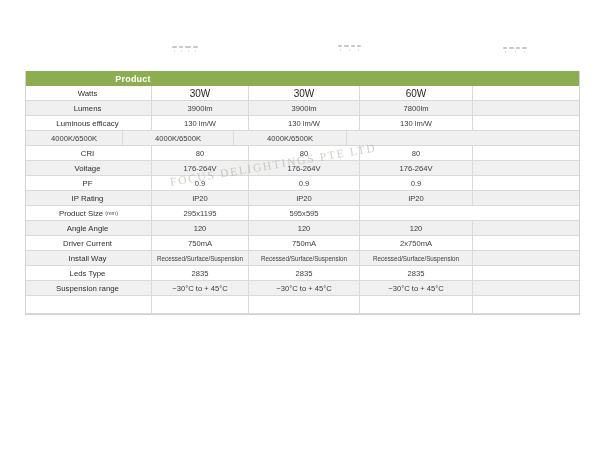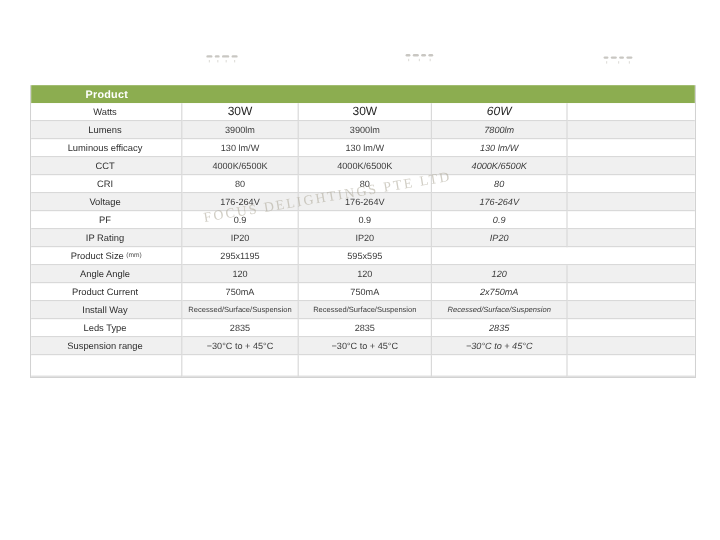--- a/index.html
+++ b/index.html
@@ -9,30 +9,30 @@
   
   .thumb{position:absolute;opacity:.55;}
   .thumb .dashes{display:flex;gap:2px;align-items:flex-end;}
   .thumb .dash{height:2px;background:#9d9a92;border-radius:1px;}
   .thumb .legs{display:flex;justify-content:space-between;margin-top:2px;padding:0 2px;}
   .thumb .leg{width:1px;height:2px;background:#cac7c0;}
 
   
   .spec-table{position:absolute;left:25px;top:71px;width:553px;border:1px solid #d2d2d2;border-top:none;box-sizing:content-box;}
   .thead{height:15px;background:#8cad50;display:flex;align-items:center;}
-  .thead .title{width:126px;text-align:center;color:#ffffff;font-weight:bold;font-size:9px;letter-spacing:.2px;}
+  .thead .title{width:126px;text-align:center;color:#ffffff;font-weight:bold;font-size:9px;letter-spacing:.2px;padding-left:44px;}
   .trow{display:flex;height:15px;background:#ffffff;}
   .tbody .trow:nth-child(even){background:#f0f0f0;}
   .trow.tall{height:18px;}
   .cell{box-sizing:border-box;border-right:1px solid #d9d9d9;border-bottom:1px solid #d9d9d9;display:flex;align-items:center;justify-content:center;overflow:hidden;}
   .cell:last-child{border-right:none;}
   .label{width:126px;font-size:7.8px;color:#2e2e2e;}
   .label .lbl-unit{font-size:5.5px;margin-left:2px;color:#4a4a4a;}
   .val{font-size:7.6px;color:#3b3b3b;}
-  .v1{width:97px;} .v2{width:111px;} .v3{width:113px;font-style:italic;} .v4{flex:1;}
+  .v1{width:97px;} .v2{width:111px;} .v3{width:113px;} .v4{flex:1;}
   .trow.large .val{font-size:10px;color:#262626;}
   .trow.small .val{font-size:6.3px;}
 
   
   .watermark{position:absolute;left:170px;top:176px;width:330px;text-align:left;
     transform:rotate(-9.5deg);transform-origin:left center;
     font-family:"Liberation Serif",serif;font-size:11.5px;letter-spacing:1.8px;
     color:rgba(172,166,150,0.55);white-space:nowrap;pointer-events:none;z-index:5;}
 </style>
 </head>
@@ -110,24 +110,20 @@
     <div class="cell label">
             <span class="lbl-text">Luminous efficacy</span>
             <span class="lbl-unit"></span>
           </div>
     <div class="cell val v1">130 lm/W</div>
     <div class="cell val v2">130 lm/W</div>
     <div class="cell val v3">130 lm/W</div>
     <div class="cell val v4"></div>
   </div>
         <div class="trow">
-    <div class="cell label">
-            <span class="lbl-text">CCT</span>
-            <span class="lbl-unit"></span>
-          </div>
     <div class="cell val v1">4000K/6500K</div>
     <div class="cell val v2">4000K/6500K</div>
     <div class="cell val v3">4000K/6500K</div>
     <div class="cell val v4"></div>
   </div>
         <div class="trow">
     <div class="cell label">
             <span class="lbl-text">CRI</span>
             <span class="lbl-unit"></span>
           </div>
@@ -180,21 +176,21 @@
             <span class="lbl-text">Angle Angle</span>
             <span class="lbl-unit"></span>
           </div>
     <div class="cell val v1">120</div>
     <div class="cell val v2">120</div>
     <div class="cell val v3">120</div>
     <div class="cell val v4"></div>
   </div>
         <div class="trow">
     <div class="cell label">
-            <span class="lbl-text">Product Current</span>
+            <span class="lbl-text">Driver Current</span>
             <span class="lbl-unit"></span>
           </div>
     <div class="cell val v1">750mA</div>
     <div class="cell val v2">750mA</div>
     <div class="cell val v3">2x750mA</div>
     <div class="cell val v4"></div>
   </div>
         <div class="trow small">
     <div class="cell label">
             <span class="lbl-text">Install Way</span>

